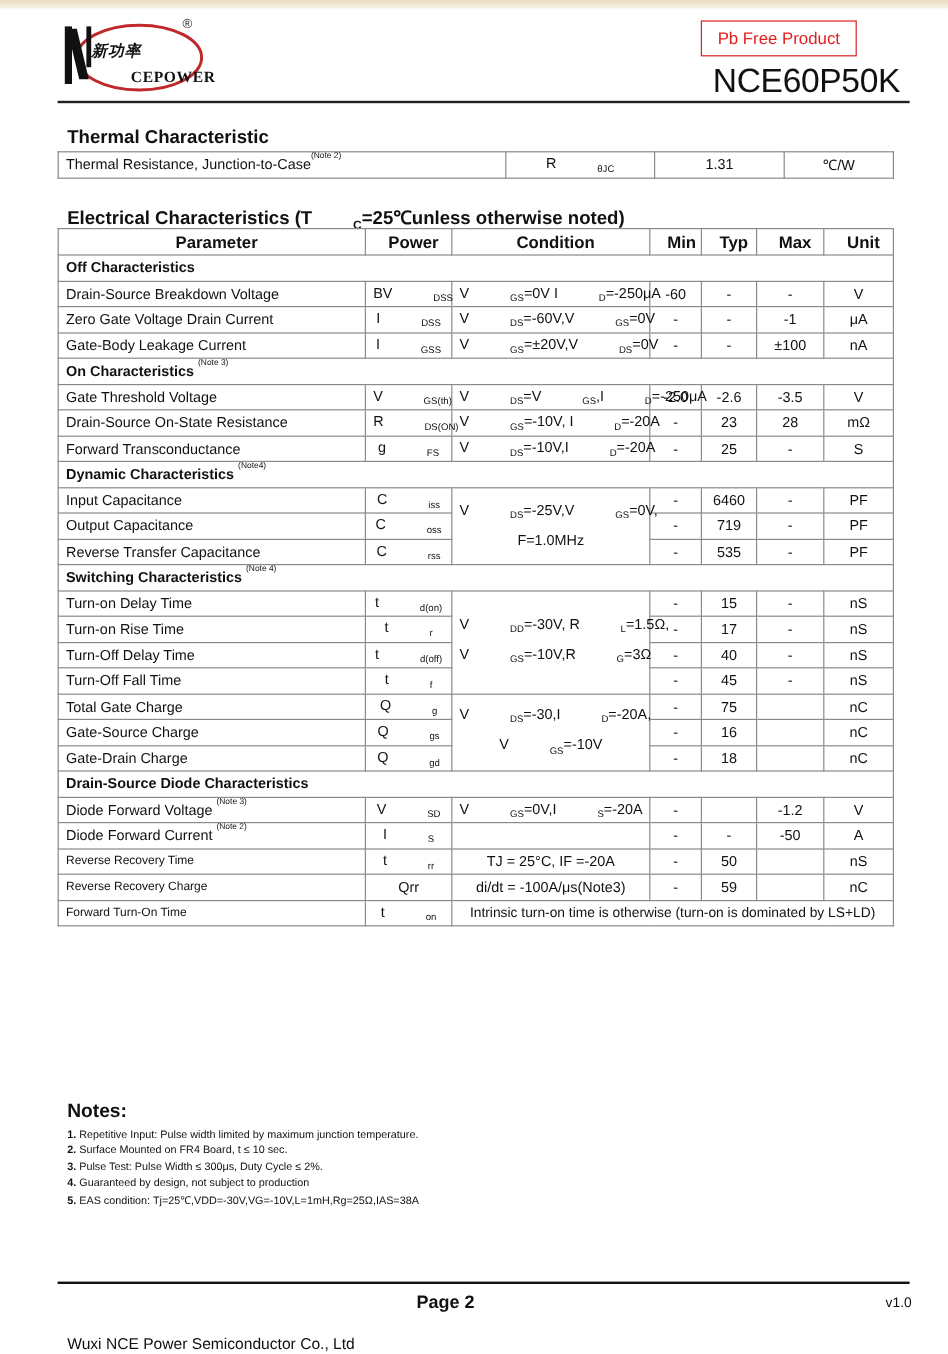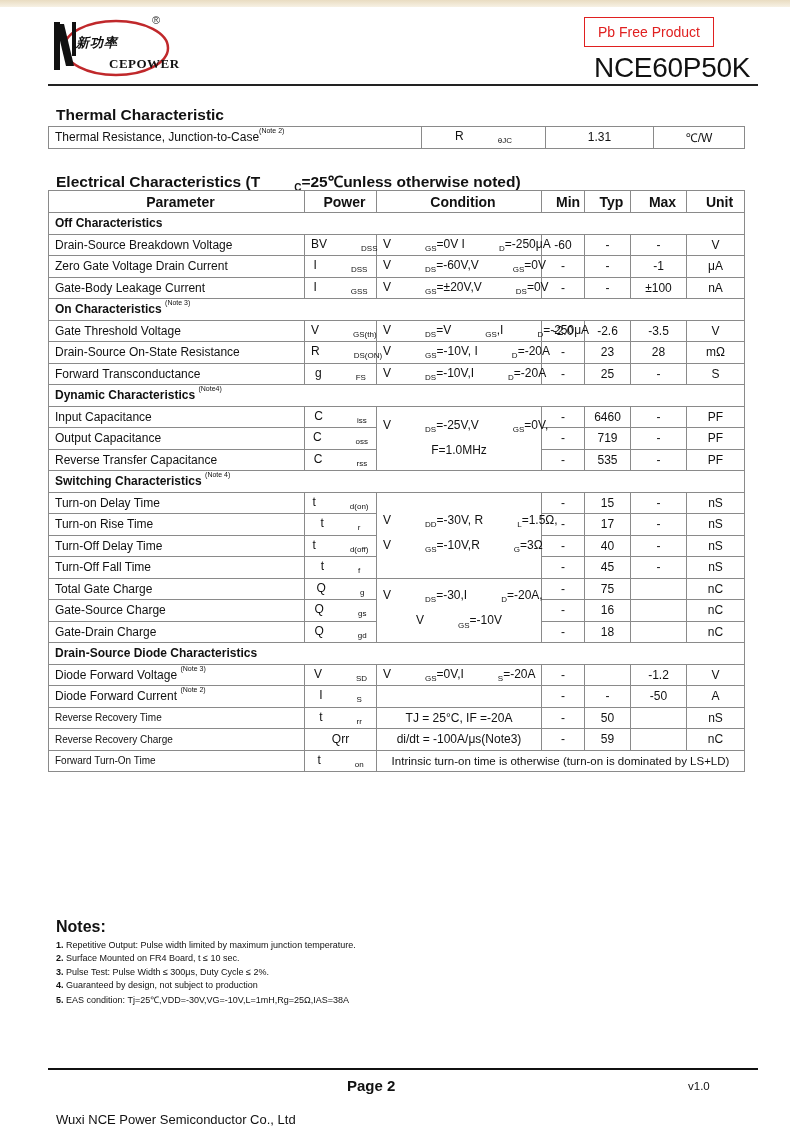--- a/index.html
+++ b/index.html
@@ -39,21 +39,21 @@
     td.small { font-size: 10px; }
 
     .notes { position: absolute; left: 56px; top: 918px; }
     .notes-title { font-size: 16px; font-weight: bold; margin-bottom: 3px; }
     .note { font-size: 9px; line-height: 13.3px; color: #111; }
     .note b { font-weight: bold; }
 
     .footer-rule { position: absolute; left: 48px; top: 1068px; width: 710px; height: 2px; background: #111; }
     .footer-co { position: absolute; left: 56px; top: 1112px; font-size: 13px; }
     .footer-page { position: absolute; left: 347px; top: 1077px; font-size: 15px; font-weight: bold; }
-    .footer-ver { position: absolute; left: 688px; top: 1080px; font-size: 11.5px; }
+    .footer-ver { position: absolute; left: 738px; top: 1080px; font-size: 11.5px; }
   </style>
 </head>
 <body>
 
 <div class="top-band"></div>
 
 <div class="logo">
   <svg width="128" height="62" viewBox="0 0 128 62">
     <ellipse cx="68" cy="32" rx="52" ry="27" fill="none" stroke="#c0282b" stroke-width="2.5"></ellipse>
     <path d="M8 8 L16 8 L26 50 L18 50 Z" fill="#111"></path>
@@ -304,21 +304,21 @@
   <tr>
     <td class="l small">Forward Turn-On Time</td>
     <td>t<sub>on</sub></td>
     <td colspan="5" style="font-size:11.5px; padding:0 2px;">Intrinsic turn-on time is otherwise (turn-on is dominated by LS+LD)</td>
   </tr>
 </tbody>
   </table>
 
 <div class="notes">
   <div class="notes-title">Notes:</div>
-  <div class="note"><b>1.</b> <span>Repetitive Output: Pulse width limited by maximum junction temperature.</span></div>
+  <div class="note"><b>1.</b> <span>Repetitive Input: Pulse width limited by maximum junction temperature.</span></div>
   <div class="note"><b>2.</b> <span>Surface Mounted on FR4 Board, t ≤ 10 sec.</span></div>
   <div class="note"><b>3.</b> <span>Pulse Test: Pulse Width ≤ 300μs, Duty Cycle ≤ 2%.</span></div>
   <div class="note"><b>4.</b> <span>Guaranteed by design, not subject to production</span></div>
   <div class="note" style="margin-top:2px;"><b>5.</b> <span>EAS condition: Tj=25℃,VDD=-30V,VG=-10V,L=1mH,Rg=25Ω,IAS=38A</span></div>
 </div>
 
 <div class="footer-rule"></div>
 <div class="footer-co">Wuxi NCE Power Semiconductor Co., Ltd</div>
 <div class="footer-page">Page 2</div>
 <div class="footer-ver">v1.0</div>

